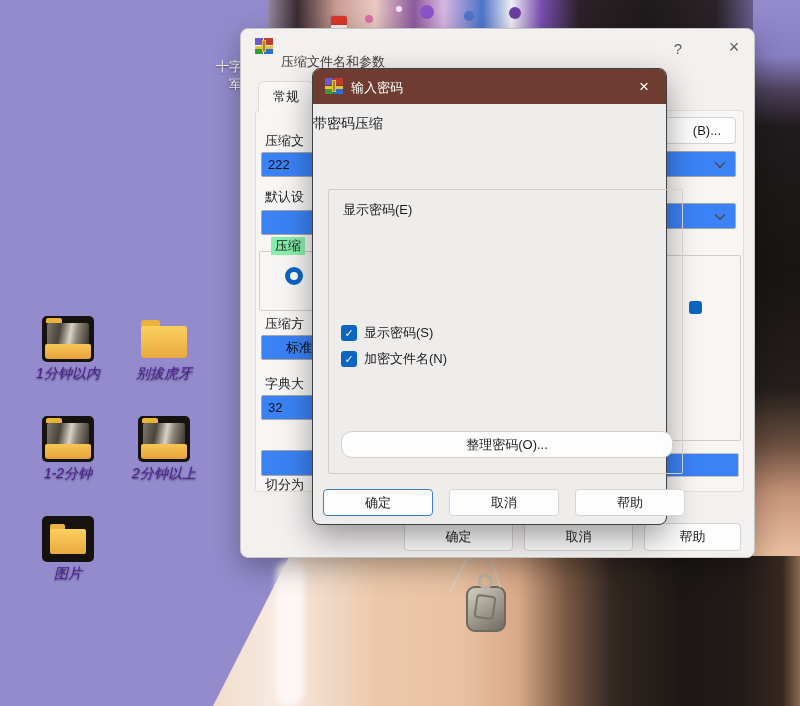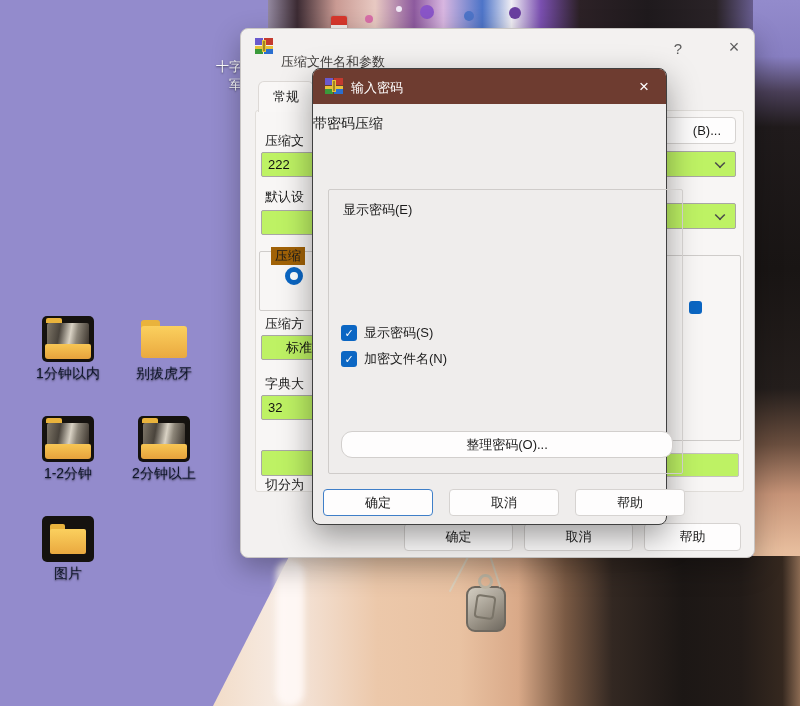--- a/index.html
+++ b/index.html
@@ -29,21 +29,21 @@
     background:linear-gradient(145deg,#d6d0c4,#8f887c 70%,#6f6960);border:2px solid #6f6960;}
   #locket:before{content:"";position:absolute;left:7px;top:7px;width:16px;height:20px;border:2px solid #7a7468;border-radius:4px;transform:rotate(8deg);}
   #locket-ring{position:absolute;left:26px;top:18px;width:9px;height:9px;border:3px solid #beb6a4;border-radius:50%;}
 
   
   .di{width:104px;text-align:center;z-index:1;}
   #icon1{left:16px;top:316px;} #icon2{left:112px;top:316px;}
   #icon3{left:16px;top:416px;} #icon4{left:112px;top:416px;}
   #icon5{left:16px;top:516px;}
   .di-img{position:relative;width:52px;height:46px;margin:0 auto;}
-  .di-label{margin-top:3px;font-size:14px;color:#0f172a;text-shadow:0 1px 2px rgba(0,0,0,.6);line-height:17px;}
+  .di-label{margin-top:3px;font-size:14px;color:#4c1d95;text-shadow:0 1px 2px rgba(0,0,0,.6);line-height:17px;font-style:italic;}
   
   .folder-plain{position:absolute;left:3px;top:4px;width:46px;height:38px;}
   .folder-plain:before{content:"";position:absolute;left:0;top:0;width:19px;height:9px;background:#e9b33c;border-radius:3px 3px 0 0;}
   .folder-plain:after{content:"";position:absolute;left:0;top:6px;width:46px;height:32px;border-radius:3px;
     background:linear-gradient(180deg,#fbd05e,#eaa93f);}
   
   .folder-thumb{position:absolute;inset:0;background:#15120f;border-radius:5px;}
   .folder-thumb .tab{position:absolute;left:4px;top:2px;width:16px;height:5px;background:#e9b33c;border-radius:2px 2px 0 0;}
   .folder-thumb .photo{position:absolute;left:5px;top:7px;width:42px;height:23px;border-radius:2px;
     background:linear-gradient(100deg,#7e7668 0%,#4a443c 30%,#d9d2c4 55%,#8c8578 70%,#3a332c 100%);}
@@ -59,21 +59,21 @@
   
   #partial-label{left:202px;top:58px;width:40px;text-align:right;z-index:2;
     font-size:13px;color:#fff;text-shadow:0 1px 2px rgba(0,0,0,.55);line-height:18px;}
   #partial-red-icon{left:331px;top:16px;width:16px;height:20px;z-index:2;border-radius:2px;
     background:linear-gradient(180deg,#d8372c 0 45%,#f2efec 45%);box-shadow:0 0 2px rgba(0,0,0,.3);}
 
   
   .btn{display:flex;align-items:center;justify-content:center;
     background:#fefdfd;border:1px solid #d6d3d1;border-radius:4px;
     font-size:13px;color:#1c1c1c;box-sizing:border-box;}
-  .inputbox{background:#bef264;border:1px solid #a9a7a5;border-radius:2px;box-sizing:border-box;
+  .inputbox{background:#3b82f6;border:1px solid #a9a7a5;border-radius:2px;box-sizing:border-box;
     font-size:13px;color:#111;display:flex;align-items:center;padding-left:6px;}
   .groupbox{border:1px solid #cfccca;border-radius:2px;box-sizing:border-box;}
   .lbl{font-size:13px;color:#1b1b1b;white-space:nowrap;}
   .chev{width:8px;height:8px;border-right:2px solid #4a4a4a;border-bottom:2px solid #4a4a4a;
     transform:rotate(45deg) scale(.75);margin-left:auto;margin-right:10px;margin-top:-3px;}
   .checkbox{width:16px;height:16px;border-radius:3px;background:#0b66c3;color:#fff;
     display:flex;align-items:center;justify-content:center;font-size:11px;line-height:1;}
   .winrar-icon{display:block;}
 
   
@@ -87,21 +87,21 @@
   #md-close{left:478px;top:6px;width:30px;height:24px;display:flex;align-items:center;justify-content:center;
     color:#5c5c5c;font-size:18px;}
   #md-tab{left:17px;top:52px;width:54px;height:30px;background:#f9f7f6;border:1px solid #ddd9d6;border-bottom:none;
     border-radius:6px 6px 0 0;display:flex;align-items:center;justify-content:center;font-size:13px;color:#1f1f1f;z-index:1;}
   #md-panel{left:14px;top:81px;width:487px;height:380px;background:#f8f6f5;border:1px solid #e1deda;border-radius:3px;}
   #md-lbl-archive{left:24px;top:103px;font-family:Liberation Mono, monospace;}
   #md-inp-archive{left:20px;top:123px;width:88px;height:25px;}
   #md-lbl-profile{left:24px;top:159px;}
   #md-inp-profile{left:20px;top:181px;width:88px;height:25px;}
   #md-group-format{left:18px;top:222px;width:288px;height:60px;}
-  #md-group-format-label{left:30px;top:218px;background:#a16207;padding:0 4px;}
+  #md-group-format-label{left:30px;top:208px;background:#86efac;padding:0 4px;}
   #md-radio{left:44px;top:238px;width:18px;height:18px;border:5px solid #0b66c3;background:#fff;border-radius:50%;box-sizing:border-box;}
   #md-lbl-method{left:24px;top:286px;}
   #md-combo-method{left:20px;top:306px;width:88px;height:25px;padding-left:24px;}
   #md-lbl-dict{left:24px;top:346px;}
   #md-combo-dict{left:20px;top:366px;width:88px;height:25px;}
   #md-lbl-split{left:24px;top:401px;margin-top:46px;}
   #md-inp-split{left:20px;top:421px;width:88px;height:26px;}
   #md-btn-browse{left:370px;top:88px;width:125px;height:27px;justify-content:flex-end;padding-right:14px;}
   #md-combo-r1{left:370px;top:122px;width:125px;height:26px;}
   #md-combo-r2{left:370px;top:174px;width:125px;height:26px;}

